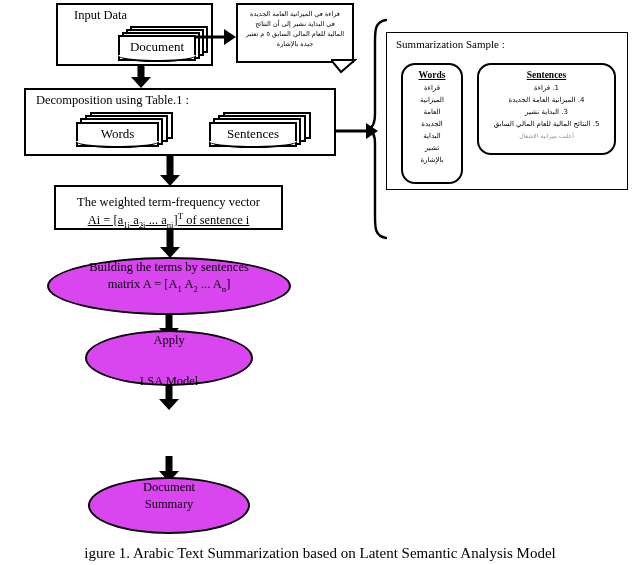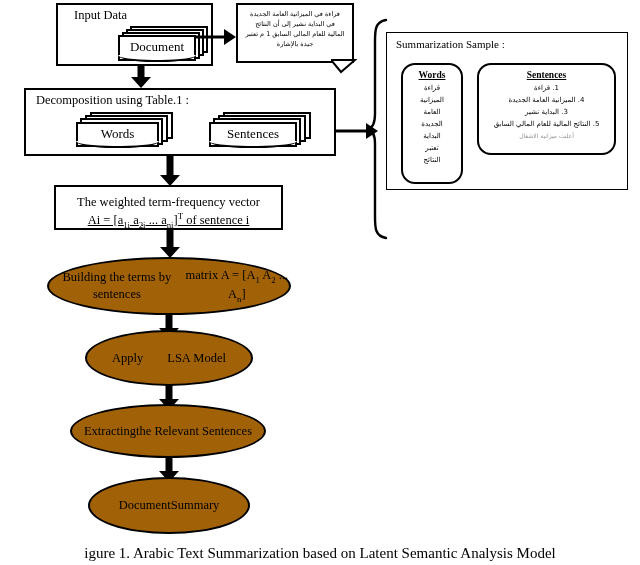--- a/index.html
+++ b/index.html
@@ -89,26 +89,25 @@
     color: #000;
     overflow: hidden;
   }
   .note .ln { display: block; white-space: nowrap; }
 
   
   .ellipse {
     position: absolute;
     border: 2.5px solid #000;
     border-radius: 50%;
-    background: #a16207;
+    background: #d946ef;
     box-sizing: border-box;
     display: flex;
-    flex-direction: row;
+    flex-direction: column;
     align-items: center;
-    justify-content: center;
     text-align: center;
     font-size: 12.5px;
     line-height: 1.35;
   }
 
   
   .v-arrow { position: absolute; }
   .v-arrow .shaft {
     position: absolute;
     left: 50%;
@@ -234,21 +233,21 @@
   </div>
 
   <div class="h-arrow" style="left:196px; top:29px; width:40px; height:16px;">
     <div class="shaft" style="width:30px;"></div>
     <div class="head"></div>
   </div>
 
   <div class="note" style="left:236px; top:3px; width:118px; height:60px;">
     <span class="ln">قراءة في الميزانية العامة الجديدة</span>
     <span class="ln">في البداية نشير إلى أن النتائج</span>
-    <span class="ln">المالية للعام المالي السابق 1 م تعتبر</span>
+    <span class="ln">المالية للعام المالي السابق ٥ م تعتبر</span>
     <span class="ln">جيدة بالإشارة</span>
   </div>
   <svg class="abs" style="left:331px; top:58px;" width="26" height="16" viewBox="0 0 26 16">
     <path d="M0,2 L24,2 L10,14 Z" fill="#ffffff" stroke="#000000" stroke-width="2"></path>
   </svg>
 
   <div class="v-arrow" style="left:126px; top:66px; width:30px; height:22px;">
     <div class="shaft" style="height:12px;"></div>
     <div class="head"></div>
   </div>
@@ -287,22 +286,22 @@
   <div class="label-tl" style="left:396px; top:38px; font-size:11px;">Summarization Sample :</div>
 
   <div class="rounded-card" style="left:401px; top:63px; width:62px; height:121px;">
     <div class="card-title">Words</div>
     <div class="ar-list">
       <span class="it">قراءة</span>
       <span class="it">الميزانية</span>
       <span class="it">العامة</span>
       <span class="it">الجديدة</span>
       <span class="it">البداية</span>
-      <span class="it">تعتبر</span>
-      <span class="it">النتائج</span>
+      <span class="it">تشير</span>
+      <span class="it">بالإشارة</span>
     </div>
   </div>
 
   <div class="rounded-card" style="left:477px; top:63px; width:139px; height:92px;">
     <div class="card-title">Sentences</div>
     <div class="ar-sent">
       <span class="it">1.  قراءة</span>
       <span class="it">4.  الميزانية العامة الجديدة</span>
       <span class="it">3.  البداية نشير</span>
       <span class="it">5. النتائج المالية للعام المالي السابق</span>
@@ -342,24 +341,20 @@
   <div class="ellipse" style="left:85px; top:330px; width:168px; height:56px;gap:24px;">
     <div>Apply</div>
     <div>LSA Model</div>
   </div>
 
   <div class="v-arrow" style="left:154px; top:384px; width:30px; height:26px;">
     <div class="shaft" style="height:16px;"></div>
     <div class="head"></div>
   </div>
 
-  <div class="ellipse" style="left:70px; top:404px; width:196px; height:54px;">
-    <div>Extracting</div>
-    <div>the Relevant Sentences</div>
-  </div>
 
   <div class="v-arrow" style="left:154px; top:456px; width:30px; height:26px;">
     <div class="shaft" style="height:16px;"></div>
     <div class="head"></div>
   </div>
 
   <div class="ellipse" style="left:88px; top:477px; width:162px; height:57px;">
     <div>Document</div>
     <div>Summary</div>
   </div>

